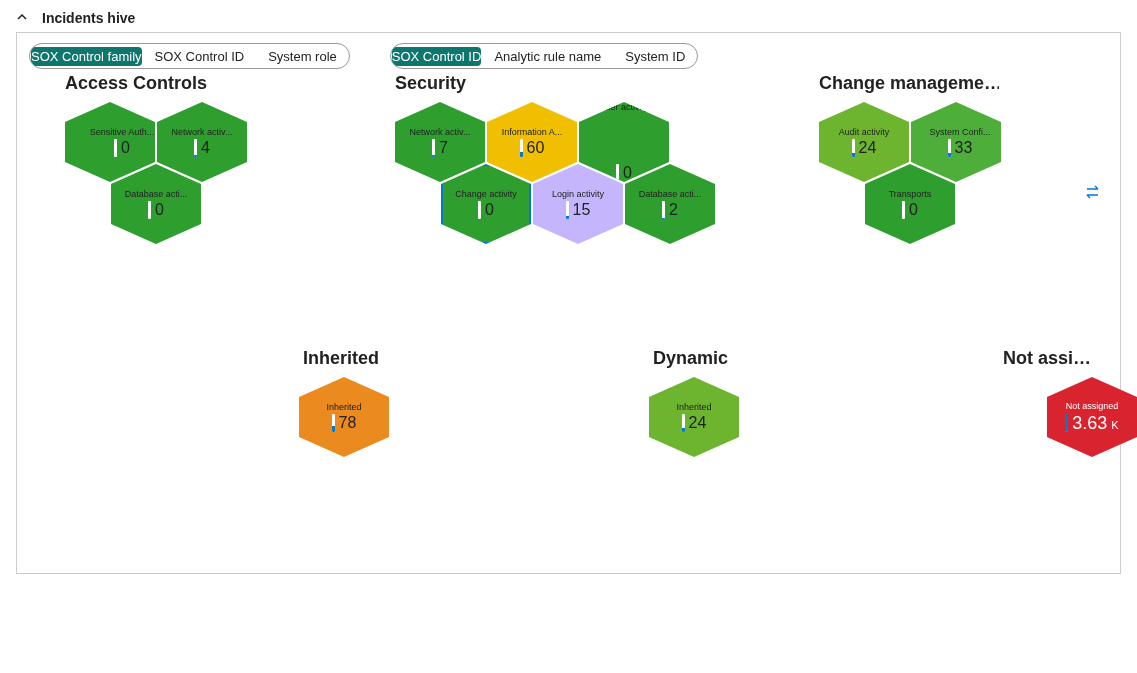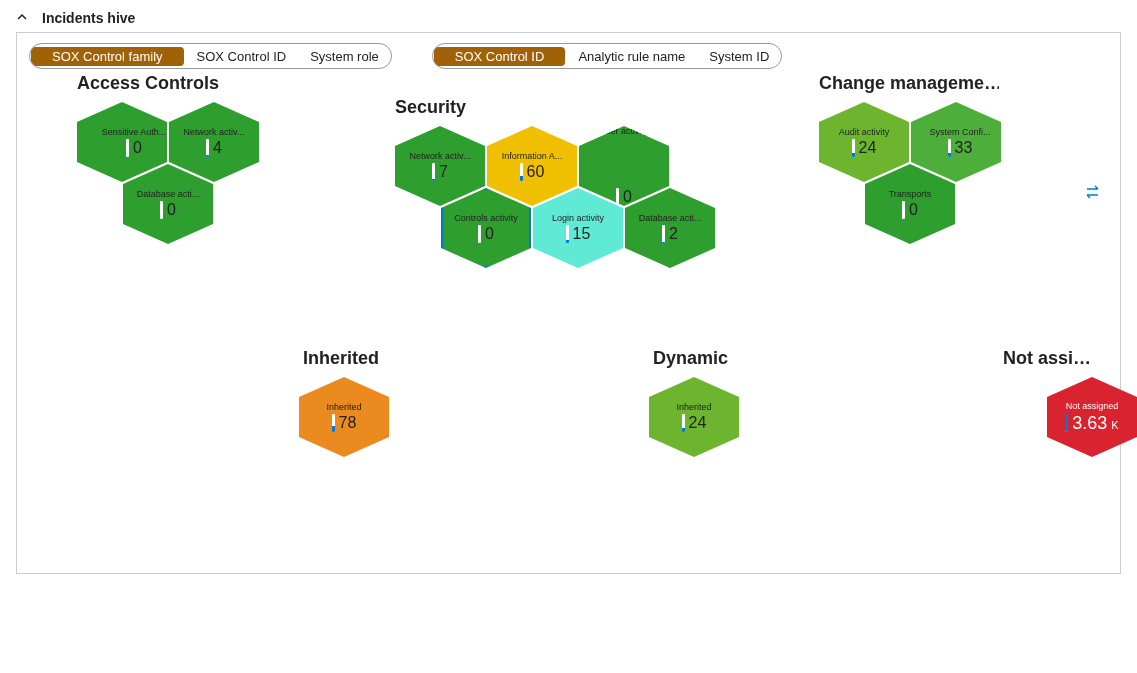--- a/index.html
+++ b/index.html
@@ -6,21 +6,21 @@
   body { font-family: "Segoe UI", Arial, sans-serif; font-size: 13px; color: #222; background: #fff; padding: 10px 16px; }
   .header-row { display: flex; align-items: center; gap: 14px; margin-bottom: 6px; }
   .chevron { font-size: 12px; }
   .title { font-weight: 600; font-size: 14px; }
   .panel { border: 1px solid #ccc; padding: 10px 12px 30px 12px; position: relative; }
   .drill-row { display: flex; gap: 40px; margin-bottom: 4px; }
   .drill-group { display: flex; flex-direction: column; gap: 4px; }
   .drill-label { font-size: 13px; color: #222; margin-bottom: 2px; }
   .pill-segment { display: inline-flex; border: 1px solid #999; border-radius: 14px; overflow: hidden; align-items: center; height: 26px; }
   .pill-item { padding: 3px 12px; font-size: 13px; cursor: pointer; white-space: nowrap; color: #222; }
-  .pill-item.selected { background: #a16207; color: #fff; border-radius: 4px; margin: 1px; padding: 2px 21px; }
+  .pill-item.selected { background: #0f766e; color: #fff; border-radius: 4px; margin: 1px; padding: 2px 0; }
   .subtitle { font-weight: 600; font-size: 14px; margin-top: 22px; margin-bottom: 30px; }
   .swap-icon { position: absolute; right: 18px; top: 150px; color: #0078d4; font-size: 16px; cursor: pointer; }
   .clusters { position: relative; height: 470px; }
   .cluster { position: absolute; }
   .cluster-title { font-size: 18px; font-weight: 600; margin-bottom: 8px; white-space: nowrap; max-width: 180px; overflow: hidden; text-overflow: clip; }
   .hex-area { position: relative; }
   .hex { position: absolute; width: 90px; height: 80px; clip-path: polygon(50% 0%, 100% 25%, 100% 75%, 50% 100%, 0% 75%, 0% 25%); display: flex; flex-direction: column; align-items: center; justify-content: center; color: #222; cursor: pointer; }
   .hex.selected { outline: 2px solid #0078d4; outline-offset: -2px; }
   .hex-label { font-size: 9px; text-align: center; width: 82px; overflow: hidden; white-space: nowrap; text-overflow: ellipsis; padding: 0 4px; margin-bottom: 2px; }
   .hex-valrow { display: flex; align-items: center; gap: 4px; }
@@ -62,21 +62,21 @@
   </div>
 
 
   <span class="swap-icon">
     <svg width="18" height="18" viewBox="0 0 18 18" fill="none" stroke="#0078d4" stroke-width="1.4">
       <path d="M3 6 H14 M14 6 L11 3 M3 12 H14 M3 12 L6 15"></path>
     </svg>
   </span>
 
   <div class="clusters" id="clusters">
-      <div class="cluster" style="left: 48px; top: 0px;">
+      <div class="cluster" style="left: 36px; top: 0px;">
         <div class="cluster-title" style="margin-left: 0px;">Access Controls</div>
         <div class="hex-area">
           <div class="hex" style="left: 0px; top: 0px; background: rgb(46, 158, 46); padding-left: 24px;">
             <div class="hex-label">Sensitive Auth...</div>
             <div class="hex-valrow">
               <div class="hex-bar">
                 <div class="hex-bar-inner" style="height: 0%;"></div>
               </div>
               <span class="hex-val">0</span>
             </div>
@@ -95,21 +95,21 @@
             <div class="hex-valrow">
               <div class="hex-bar">
                 <div class="hex-bar-inner" style="height: 0%;"></div>
               </div>
               <span class="hex-val">0</span>
             </div>
           </div>
         </div>
       </div>
       <div class="cluster" style="left: 366px; top: 0px;">
-        <div class="cluster-title" style="margin-left: 0px; margin-top: 24px;">Security</div>
+        <div class="cluster-title" style="margin-left: 0px;">Security</div>
         <div class="hex-area">
           <div class="hex" style="left: 0px; top: 0px; background: rgb(46, 158, 46);">
             <div class="hex-label">Network activ...</div>
             <div class="hex-valrow">
               <div class="hex-bar">
                 <div class="hex-bar-inner" style="height: 12%;"></div>
               </div>
               <span class="hex-val">7</span>
             </div>
           </div>
@@ -125,29 +125,29 @@
           <div class="hex" style="left: 184px; top: 0px; background: rgb(46, 158, 46); justify-content: space-between;">
             <div class="hex-label">User activity</div>
             <div class="hex-valrow">
               <div class="hex-bar">
                 <div class="hex-bar-inner" style="height: 0%;"></div>
               </div>
               <span class="hex-val">0</span>
             </div>
           </div>
           <div class="hex selected" style="left: 46px; top: 62px; background: rgb(46, 158, 46); box-shadow: rgb(0, 120, 212) 0px 0px 0px 2px inset; filter: drop-shadow(rgb(0, 120, 212) 0px 0px 1px);">
-            <div class="hex-label">Controls activity</div>
-            <div class="hex-valrow">
-              <div class="hex-bar">
-                <div class="hex-bar-inner" style="height: 0%;"></div>
-              </div>
-              <span class="hex-val">0</span>
-            </div>
-          </div>
-          <div class="hex" style="left: 138px; top: 62px; background: #5eead4;">
+            <div class="hex-label">Change activity</div>
+            <div class="hex-valrow">
+              <div class="hex-bar">
+                <div class="hex-bar-inner" style="height: 0%;"></div>
+              </div>
+              <span class="hex-val">0</span>
+            </div>
+          </div>
+          <div class="hex" style="left: 138px; top: 62px; background: #c4b5fd;">
             <div class="hex-label">Login activity</div>
             <div class="hex-valrow">
               <div class="hex-bar">
                 <div class="hex-bar-inner" style="height: 18%;"></div>
               </div>
               <span class="hex-val">15</span>
             </div>
           </div>
           <div class="hex" style="left: 230px; top: 62px; background: rgb(46, 158, 46);">
             <div class="hex-label">Database acti...</div>

